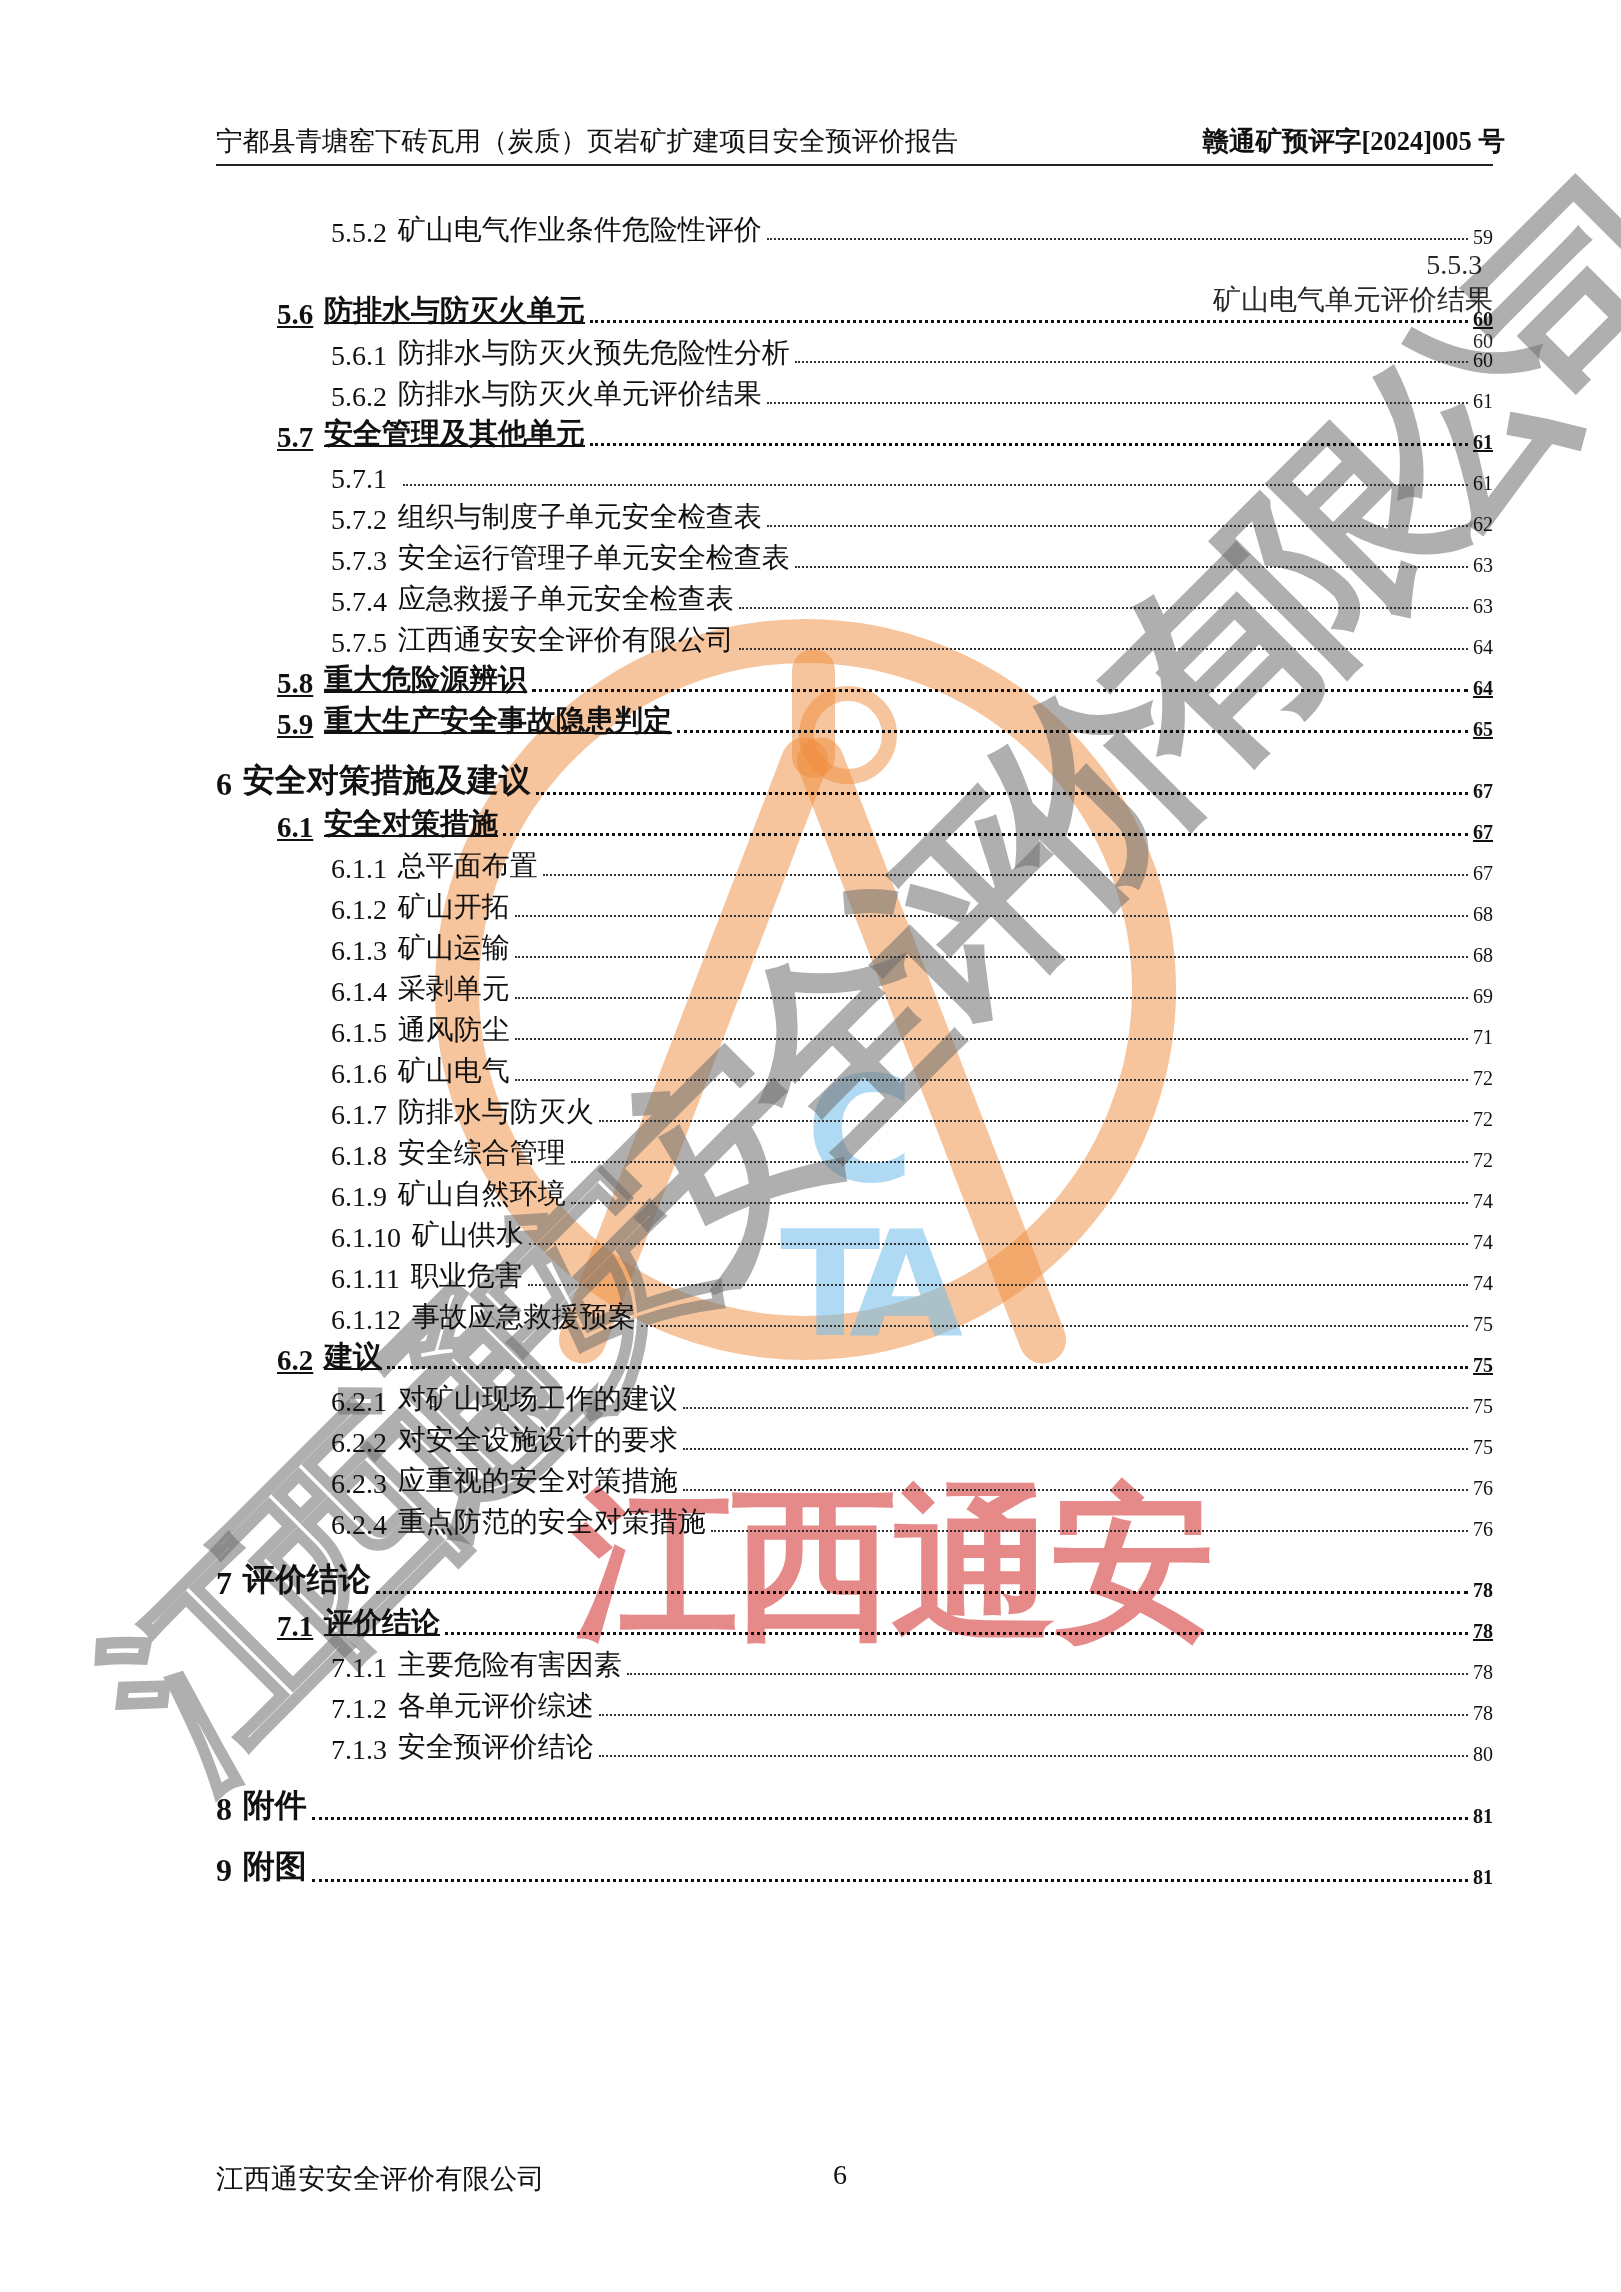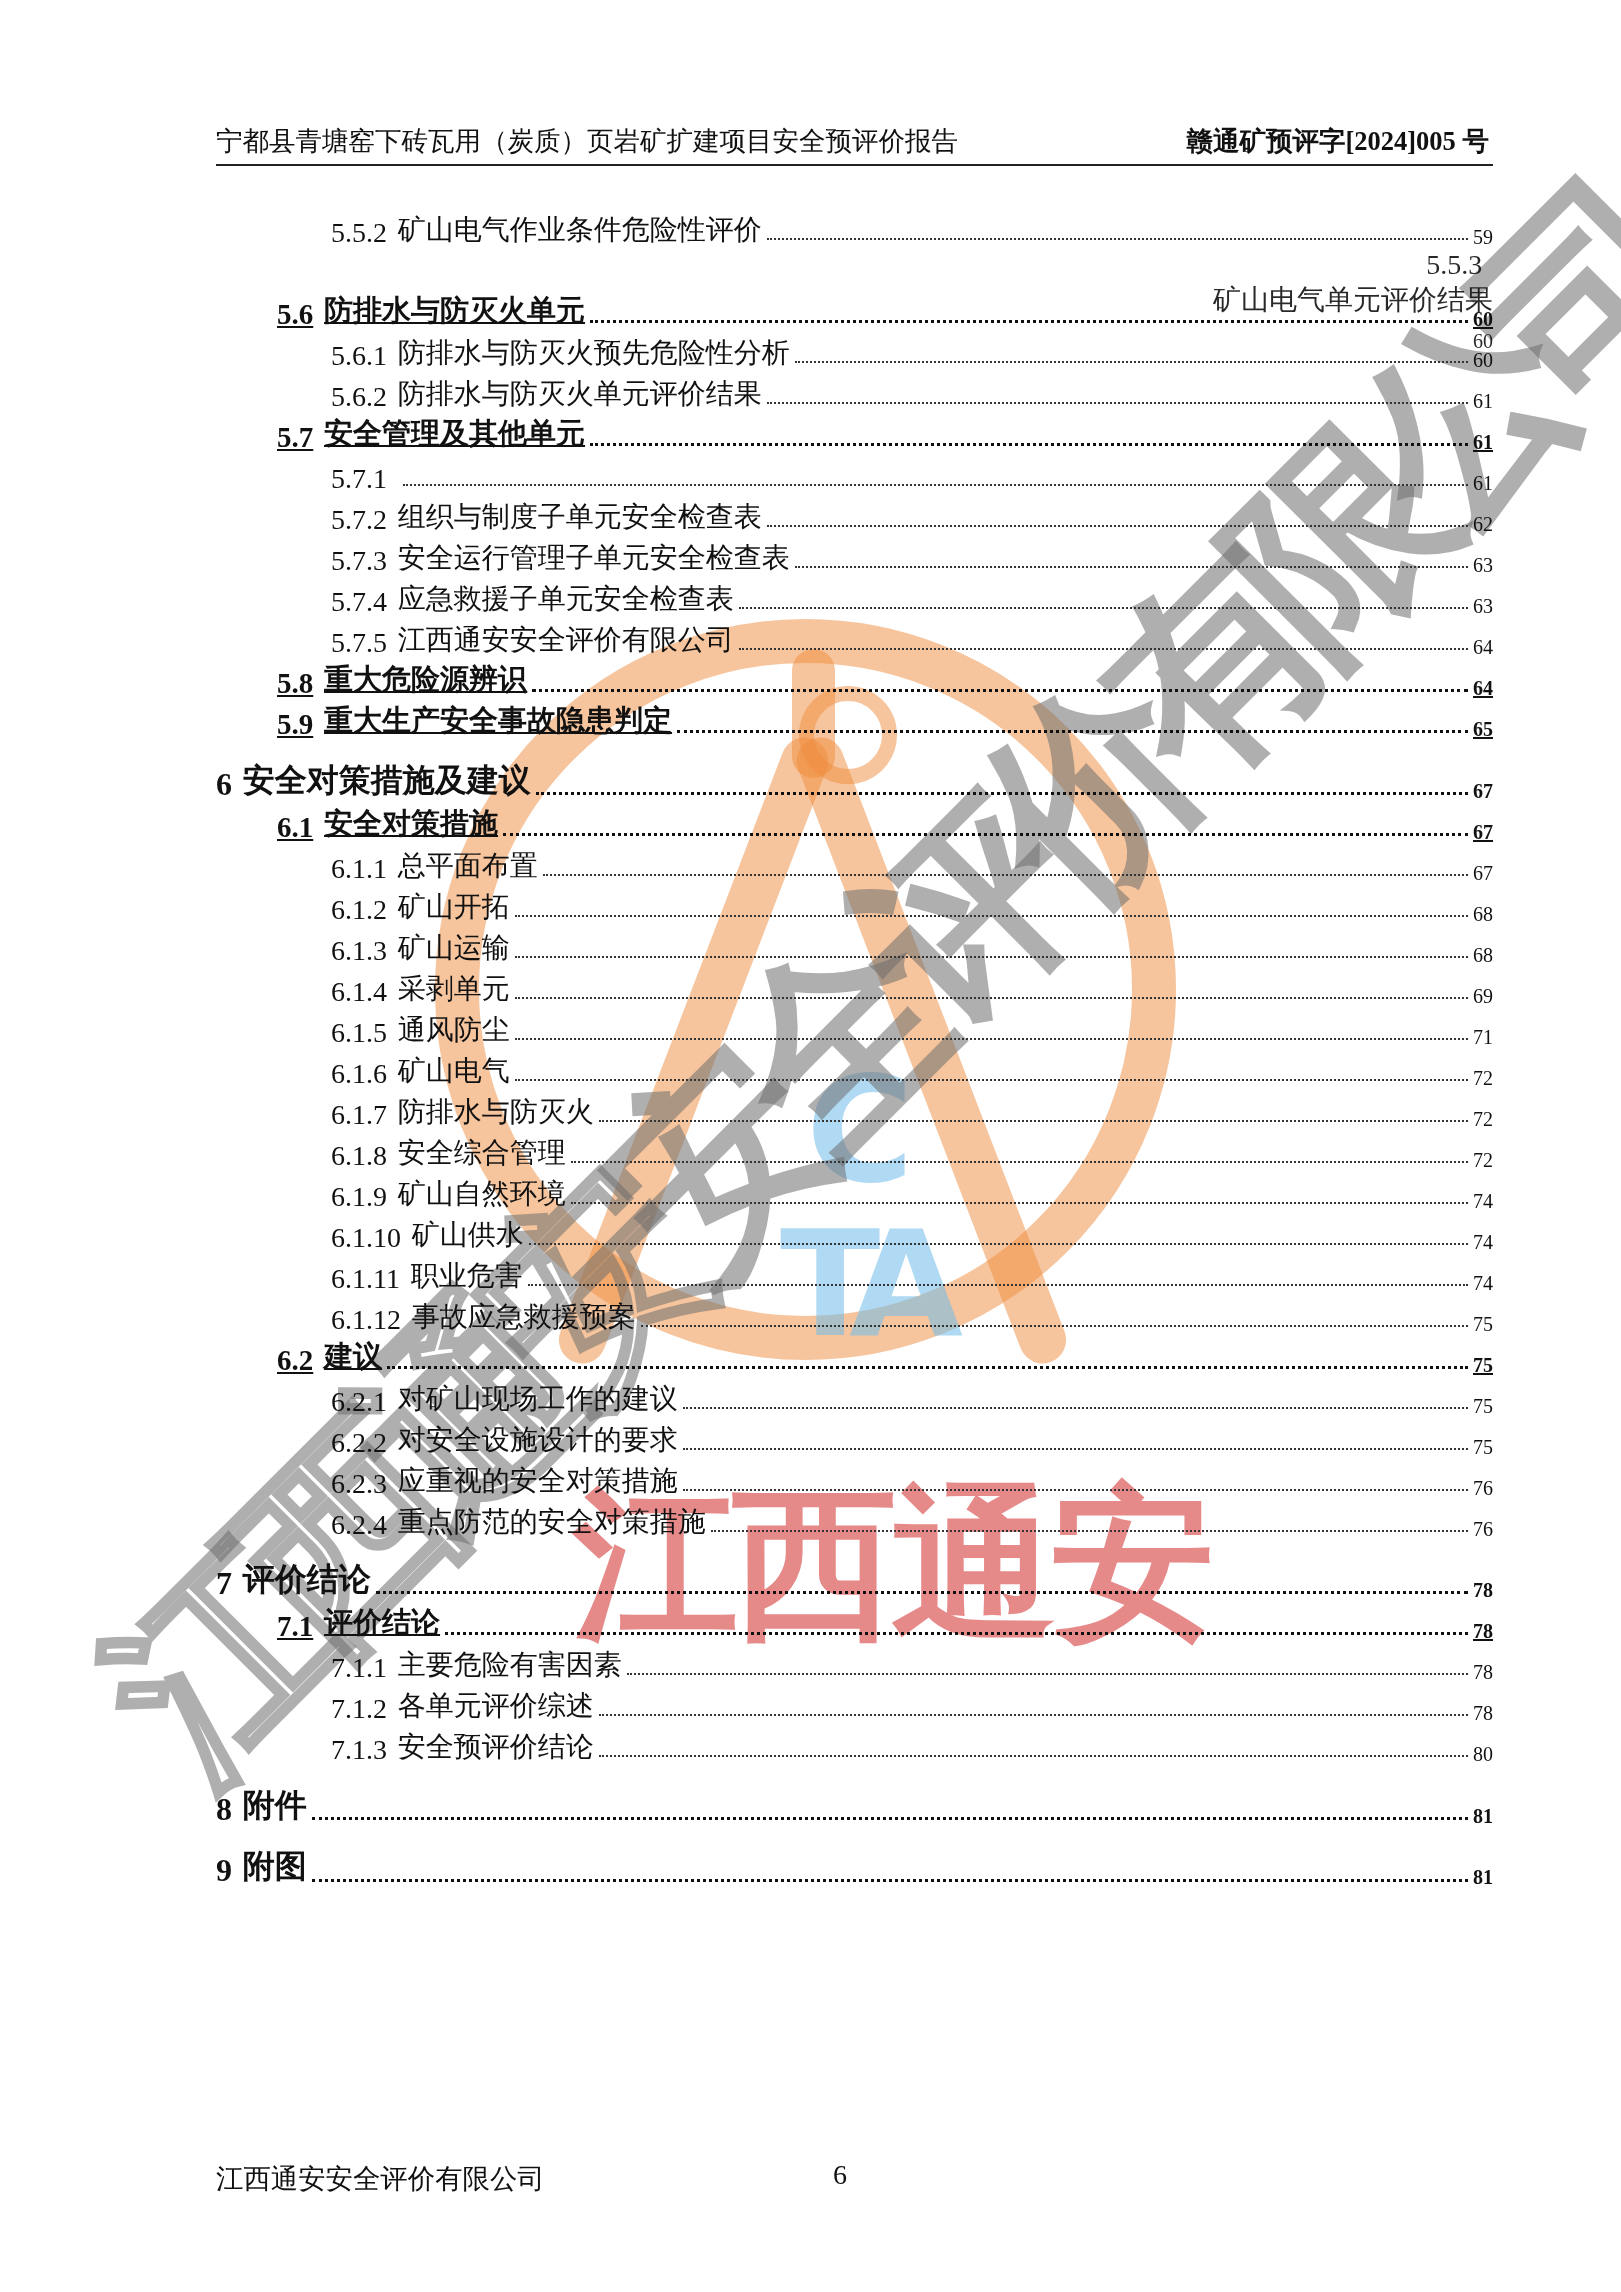--- a/index.html
+++ b/index.html
@@ -21,21 +21,21 @@
   .wm-blue-ta{left:780px;top:1211px;font-size:147px;letter-spacing:-19.6px;text-align:right;}
   .wm-diag{position:absolute;left:147px;top:1619px;transform:rotate(-45deg);transform-origin:0 50%;
            white-space:nowrap;font-size:211px;line-height:230px;letter-spacing:-35px;
            font-family:"DejaVu Sans","Liberation Sans",sans-serif;font-weight:bold;}
   .wm-diag .outline{color:transparent;-webkit-text-stroke:4.9px var(--gray);}
   .wm-diag .solid{color:var(--gray);}
   .wm-red{position:absolute;left:573px;top:1482px;font-size:165px;line-height:1;letter-spacing:-5.9px;
           font-family:"DejaVu Sans","Liberation Sans",sans-serif;font-weight:bold;color:var(--red);}
   
   .content{position:absolute;inset:0;z-index:1;}
-  .header{position:absolute;top:125px;left:216px;right:132px;display:flex;
+  .header{position:absolute;top:125px;left:216px;right:116px;display:flex;
           justify-content:space-between;align-items:baseline;font-size:26.5px;line-height:33px;}
   .header-right{font-weight:bold;}
   .header-rule{position:absolute;top:164px;left:216px;right:128px;border-top:2.9px solid #222;}
   .toc{position:absolute;top:208px;left:216px;right:128px;}
   .row{display:flex;align-items:flex-end;height:41px;text-align:right;}
   .row .num{margin-right:10.8px;white-space:pre;}
   .row .dots{flex:1;border-bottom:2px dotted #333;margin:0 4.9px 8.8px 4.9px;}
   .row .pg{font-size:20px;}
   .lv3{padding-left:115px;font-size:28px;}
   .lv2{padding-left:61px;font-size:29px;font-weight:bold;text-decoration:underline;}

